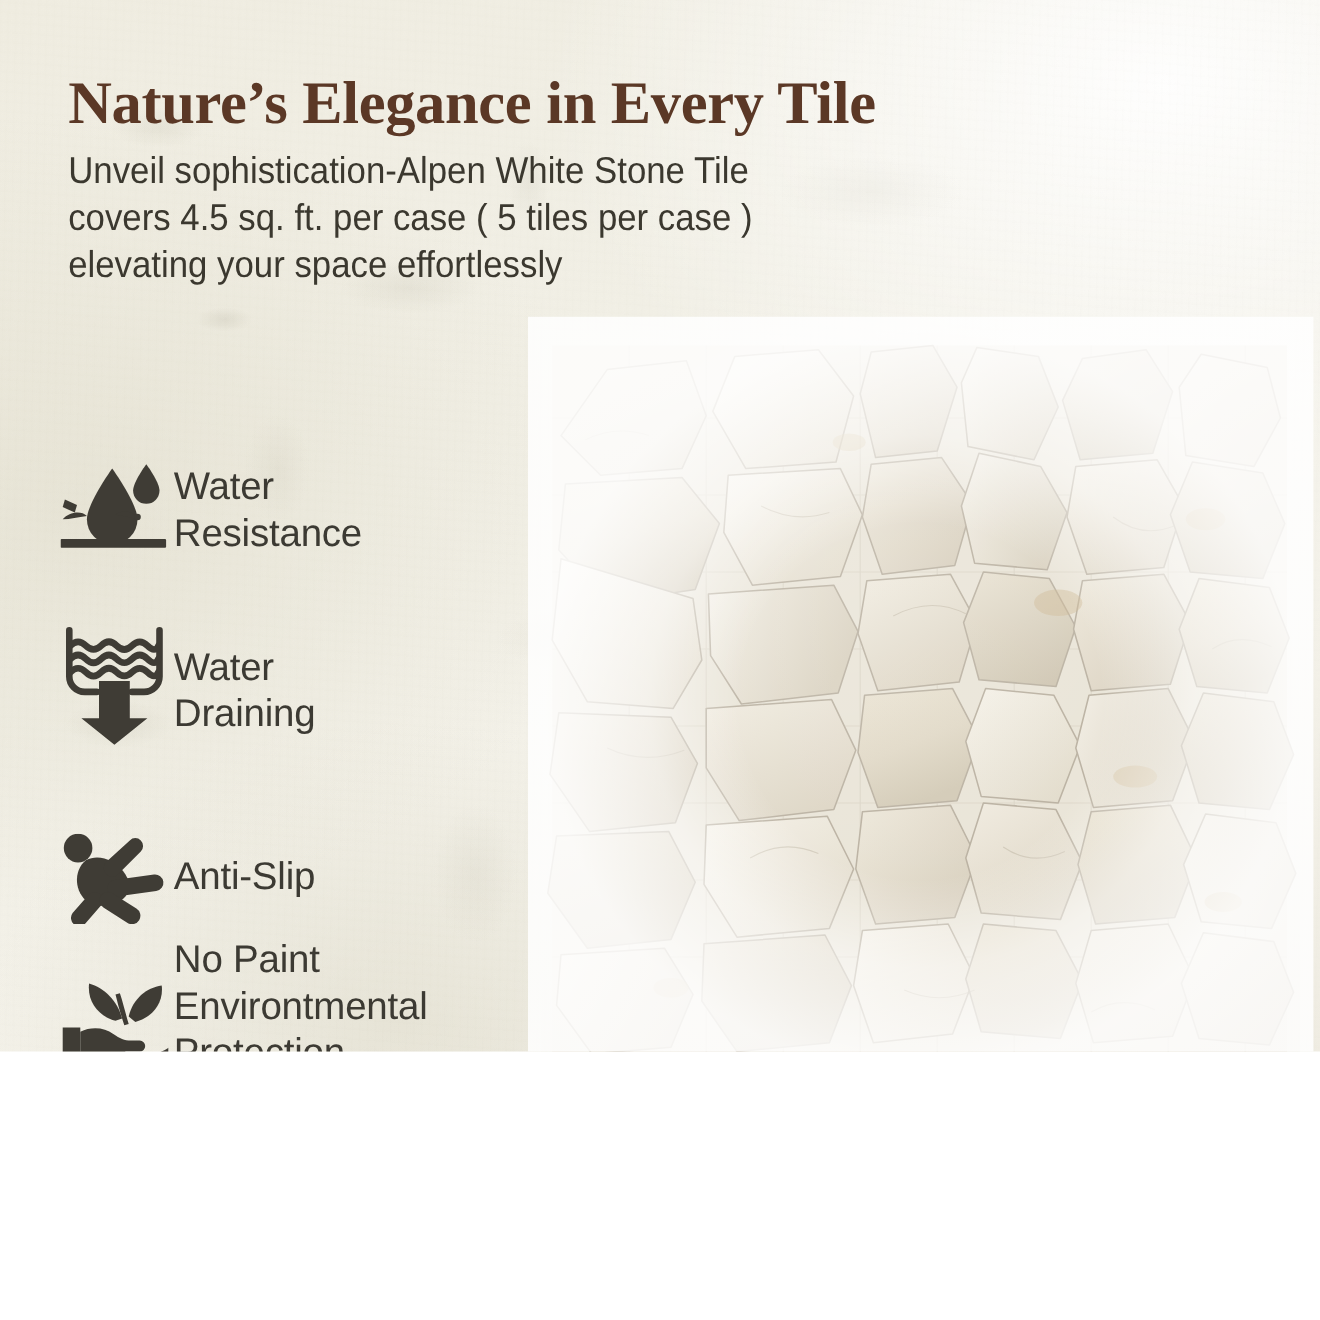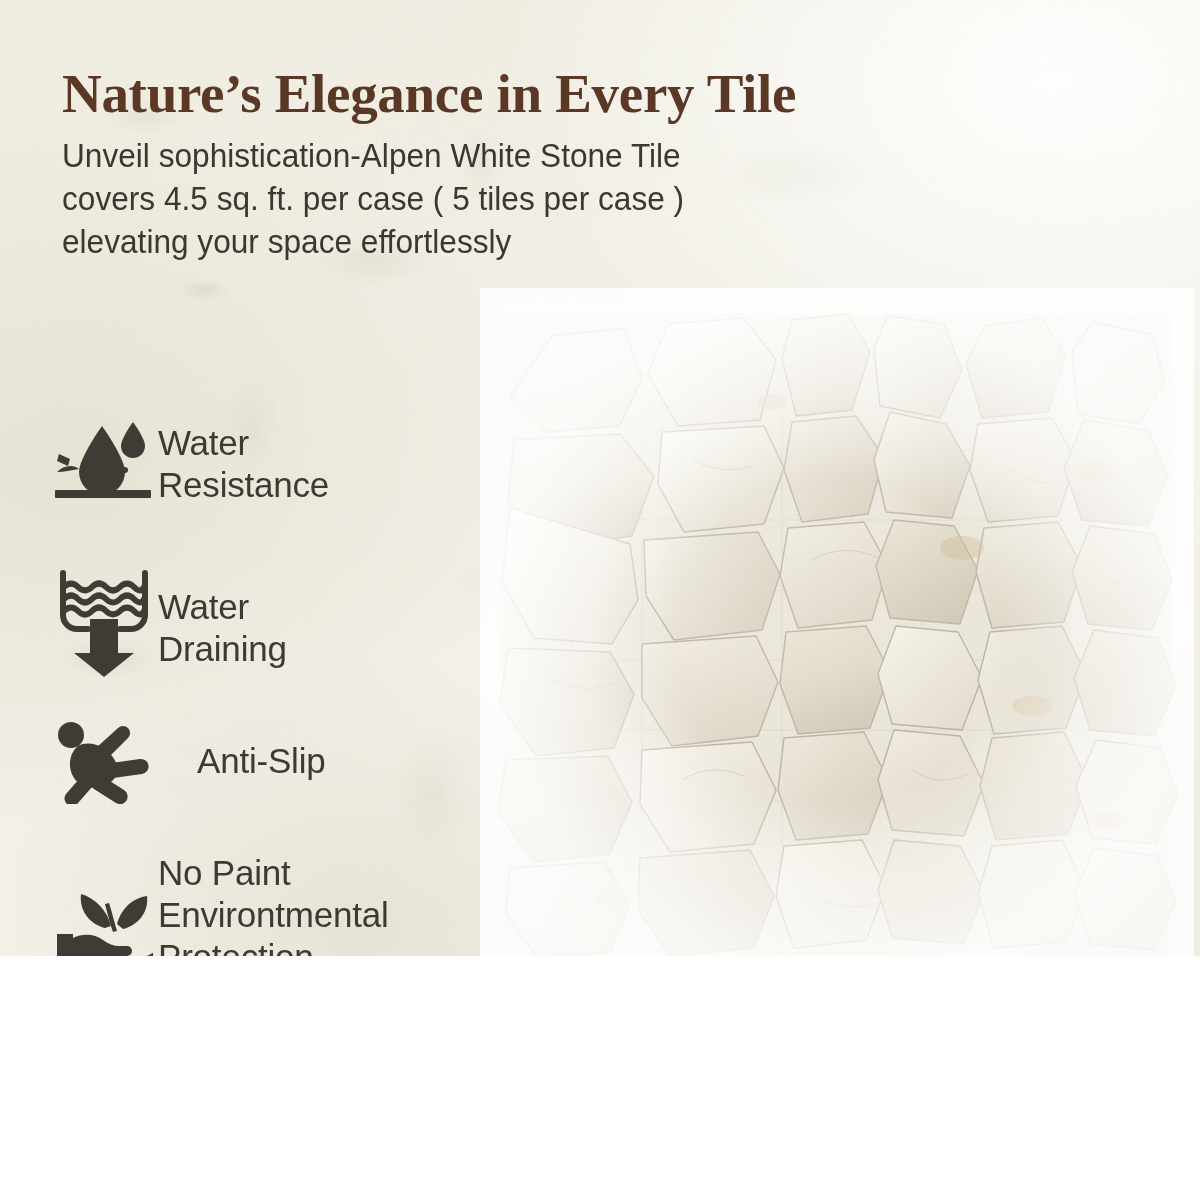--- a/index.html
+++ b/index.html
@@ -113,21 +113,21 @@
     line-height:42px;
     color:#3c3a33;
     white-space:pre-line;
     padding-left:4px;
     letter-spacing:-0.2px;
   }
   .f1 { left:54px; top:378px; }
   .f1 .feature-icon { height:92px; }
   .f2 { left:54px; top:528px; }
   .f2 .feature-icon { height:112px; }
-  .f3 { left:54px; top:680px;gap:39px; }
+  .f3 { left:54px; top:716px; }
   .f3 .feature-icon { height:86px; }
   .f4 { left:54px; top:806px; }
   .f4 .feature-icon { height:130px; align-items:flex-end; padding-bottom:4px; }
   .f1 .feature-label { padding-top:4px; }
   .f2 .feature-label { padding-top:18px; }
   .f3 .feature-label { padding-top:20px; }
   .f4 .feature-label { padding-top:6px; }
 
   
   .tile-wrap {

